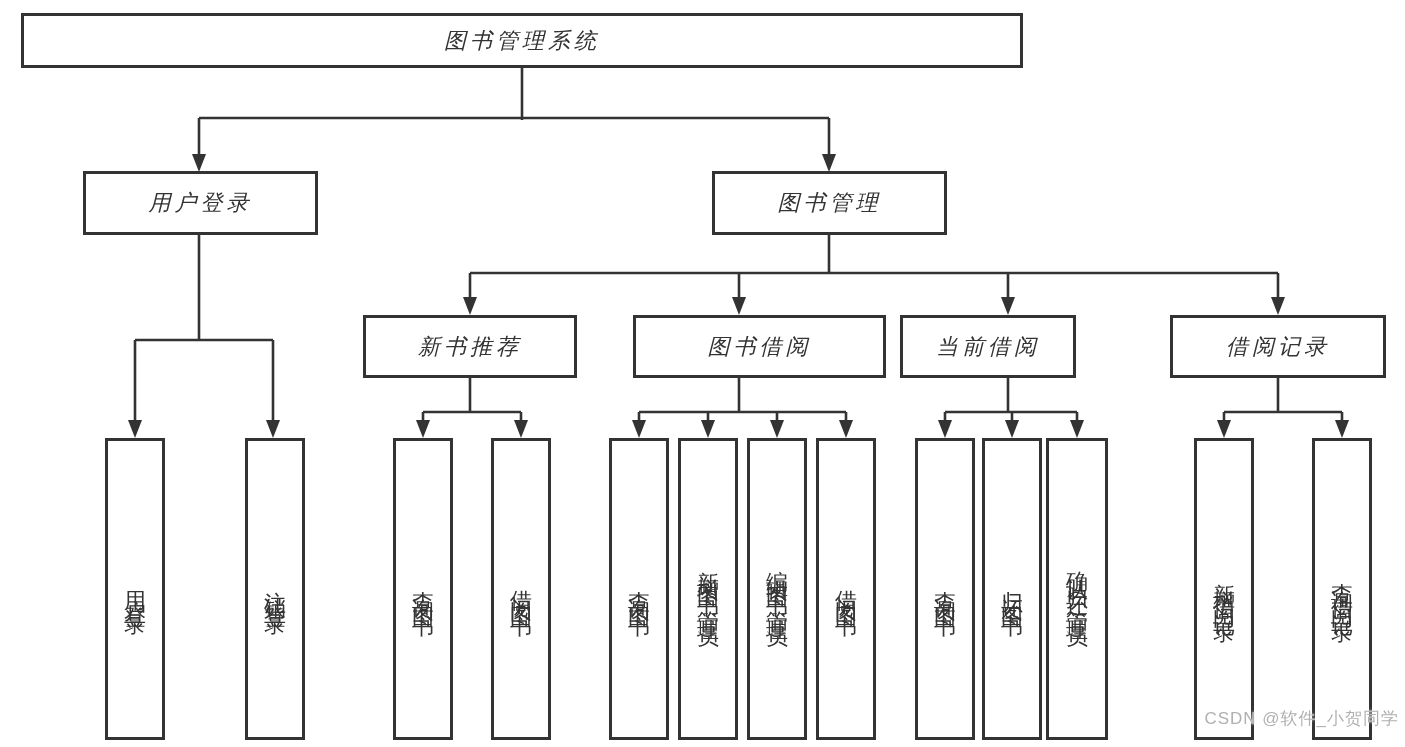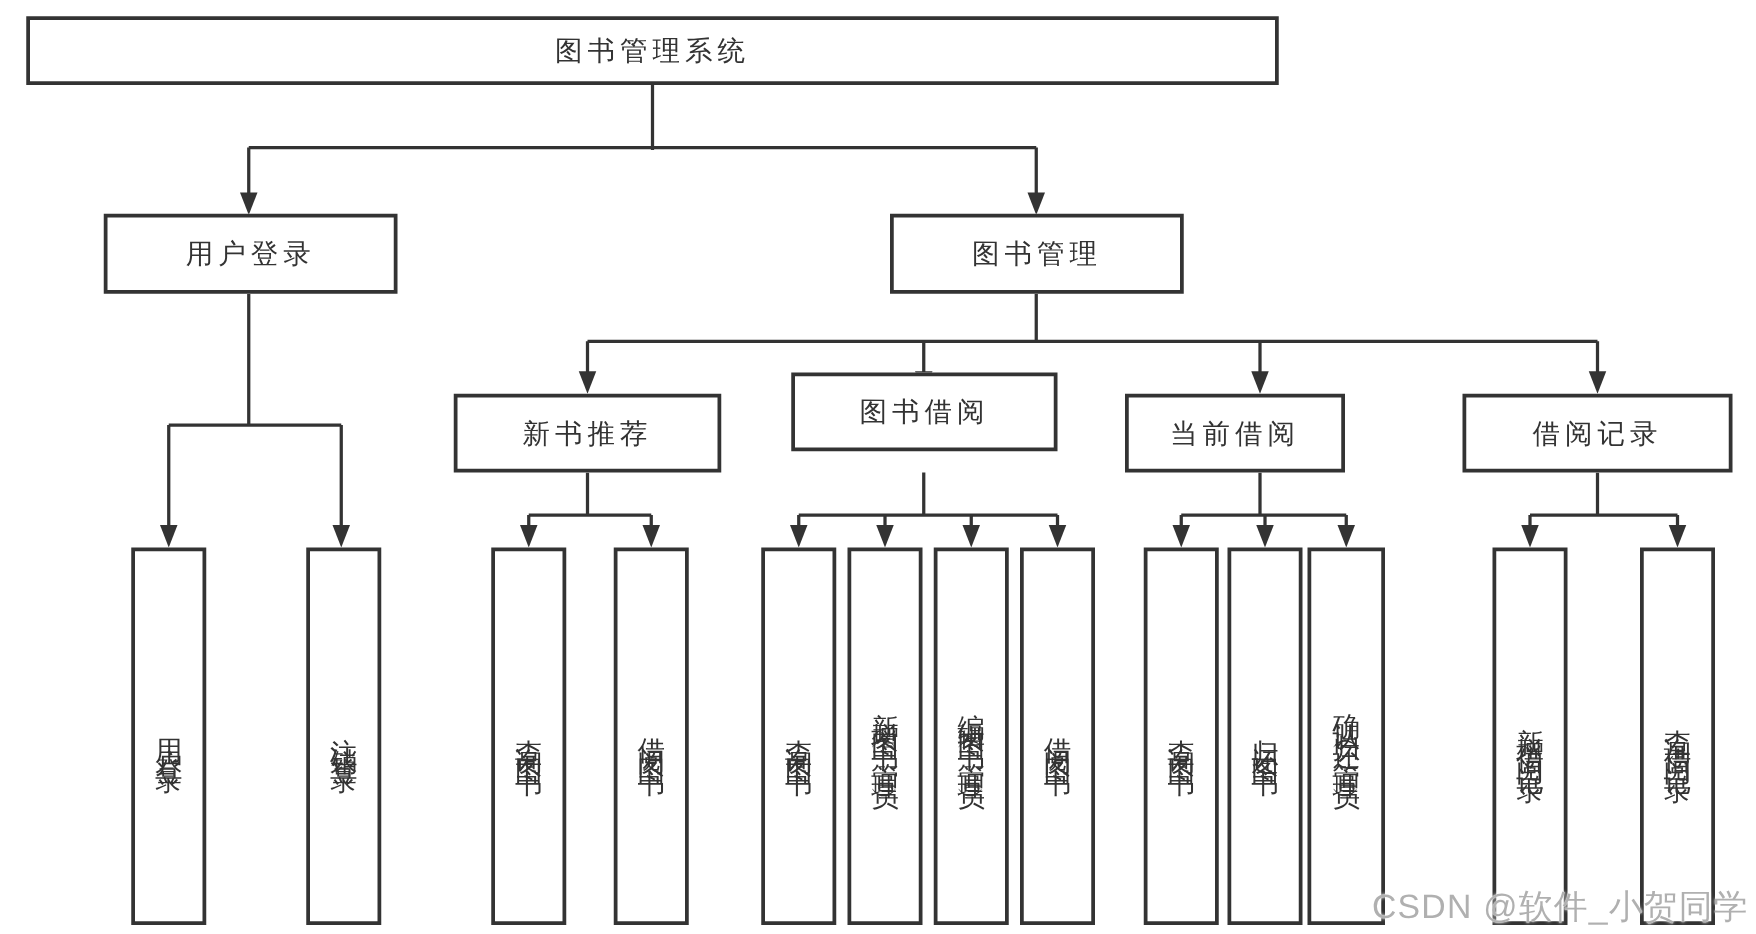--- a/index.html
+++ b/index.html
@@ -40,32 +40,33 @@
     display:flex;
     align-items:center;
     justify-content:center;
     font-size:22px;
     z-index:1;
     text-align:center;
   }
   .h{
     letter-spacing:4px;
     white-space:nowrap;
+    font-style:italic;
   }
   .v{
     writing-mode:vertical-rl;
     text-orientation:mixed;
     letter-spacing:8px;
     line-height:1;
   }
   .watermark{
     position:absolute;
     right:6px;
-    bottom:4px;
-    font-size:27px;
+    bottom:17px;
+    font-size:17px;
     letter-spacing:1px;
     color:#b0b0b0;
     z-index:3;
     text-shadow:0 0 3px #ffffff, 0 0 1px #ffffff;
     white-space:nowrap;
   }
 </style>
 </head>
 <body>
 
@@ -128,21 +129,21 @@
       <polygon points="1335,420 1349,420 1342,438"></polygon>
     </g>
   </svg>
 
   <div class="node h" style="left:21px;top:13px;width:1002px;height:55px">图书管理系统</div>
 
   <div class="node h" style="left:83px;top:171px;width:235px;height:64px">用户登录</div>
   <div class="node h" style="left:363px;top:315px;width:214px;height:63px">新书推荐</div>
 
   <div class="node h" style="left:712px;top:171px;width:235px;height:64px">图书管理</div>
-  <div class="node h" style="left:633px;top:298px;width:213px;height:63px">图书借阅</div>
+  <div class="node h" style="left:633px;top:315px;width:253px;height:63px">图书借阅</div>
   <div class="node h" style="left:900px;top:315px;width:176px;height:63px">当前借阅</div>
   <div class="node h" style="left:1170px;top:315px;width:216px;height:63px">借阅记录</div>
 
   <div class="node v" style="left:105px;top:438px;width:60px;height:302px">用户登录</div>
   <div class="node v" style="left:245px;top:438px;width:60px;height:302px">注销登录</div>
 
   <div class="node v" style="left:393px;top:438px;width:60px;height:302px">查询图书</div>
   <div class="node v" style="left:491px;top:438px;width:60px;height:302px">借阅图书</div>
 
   <div class="node v" style="left:609px;top:438px;width:60px;height:302px">查询图书</div>

